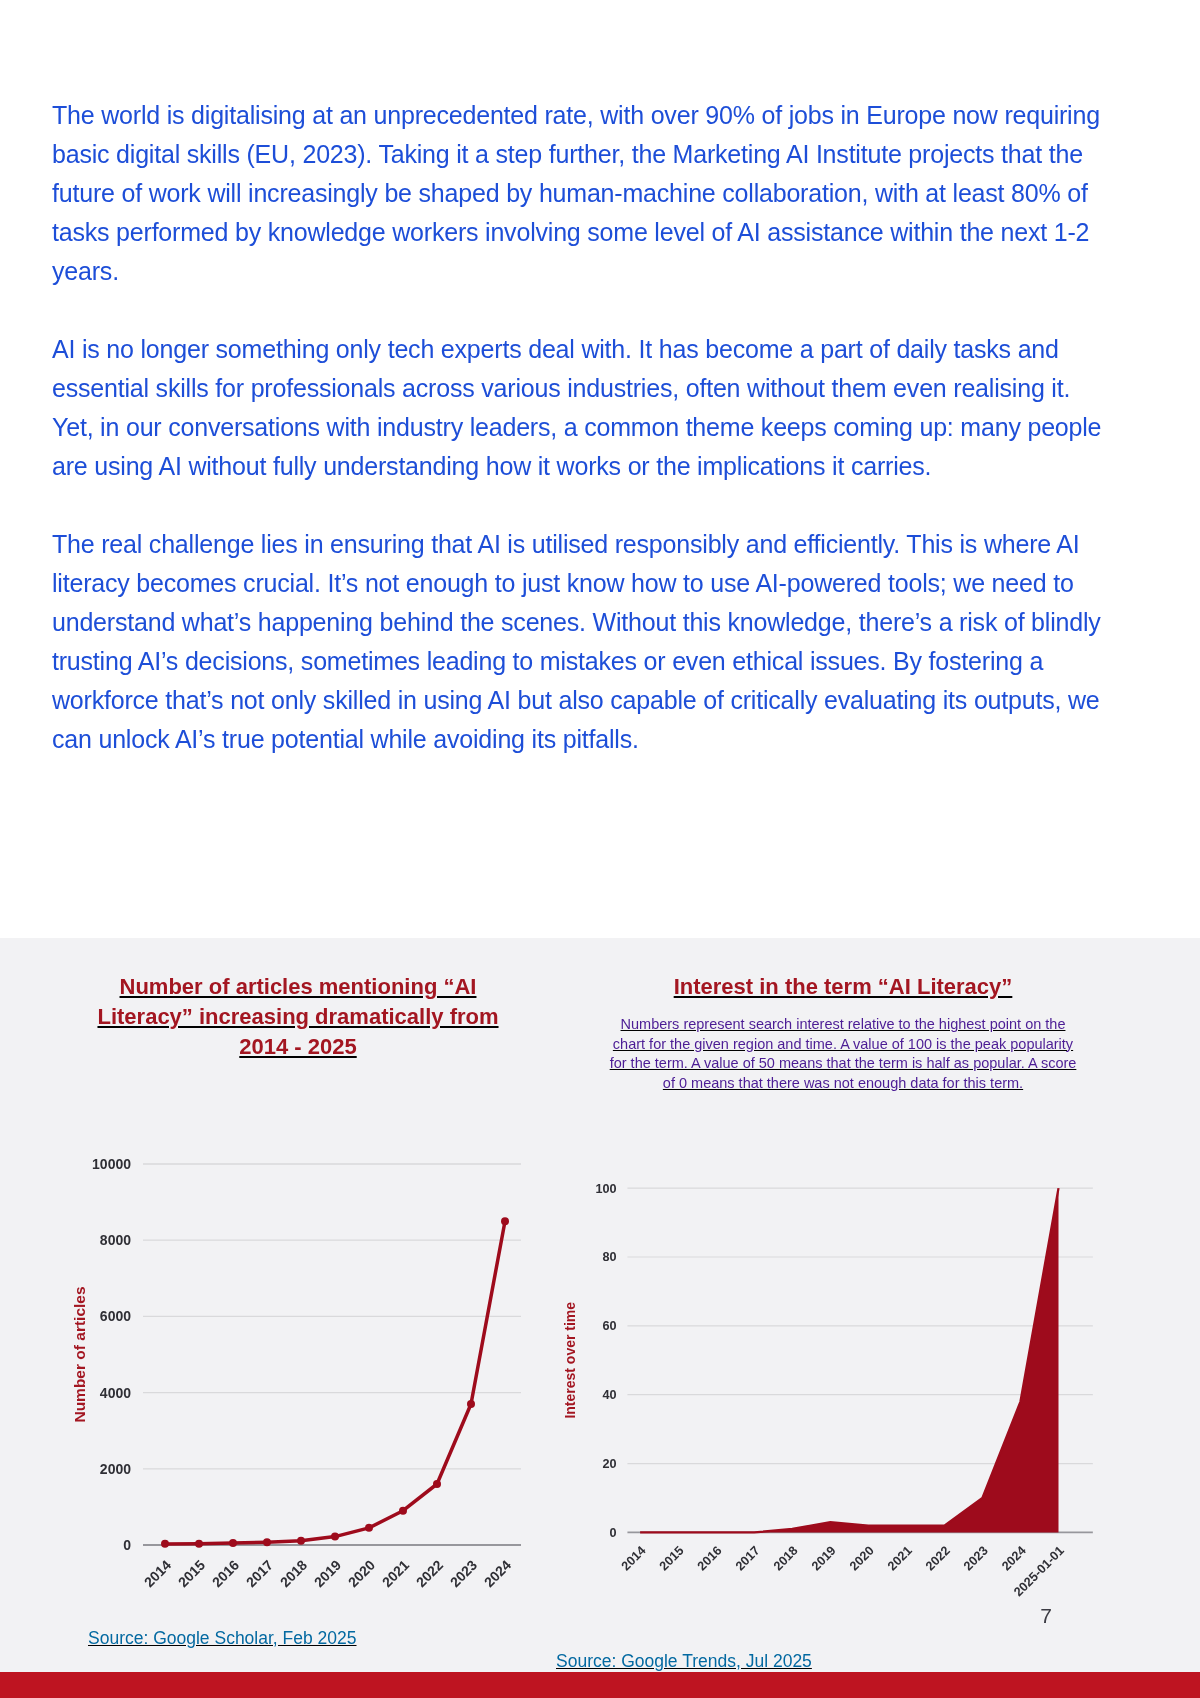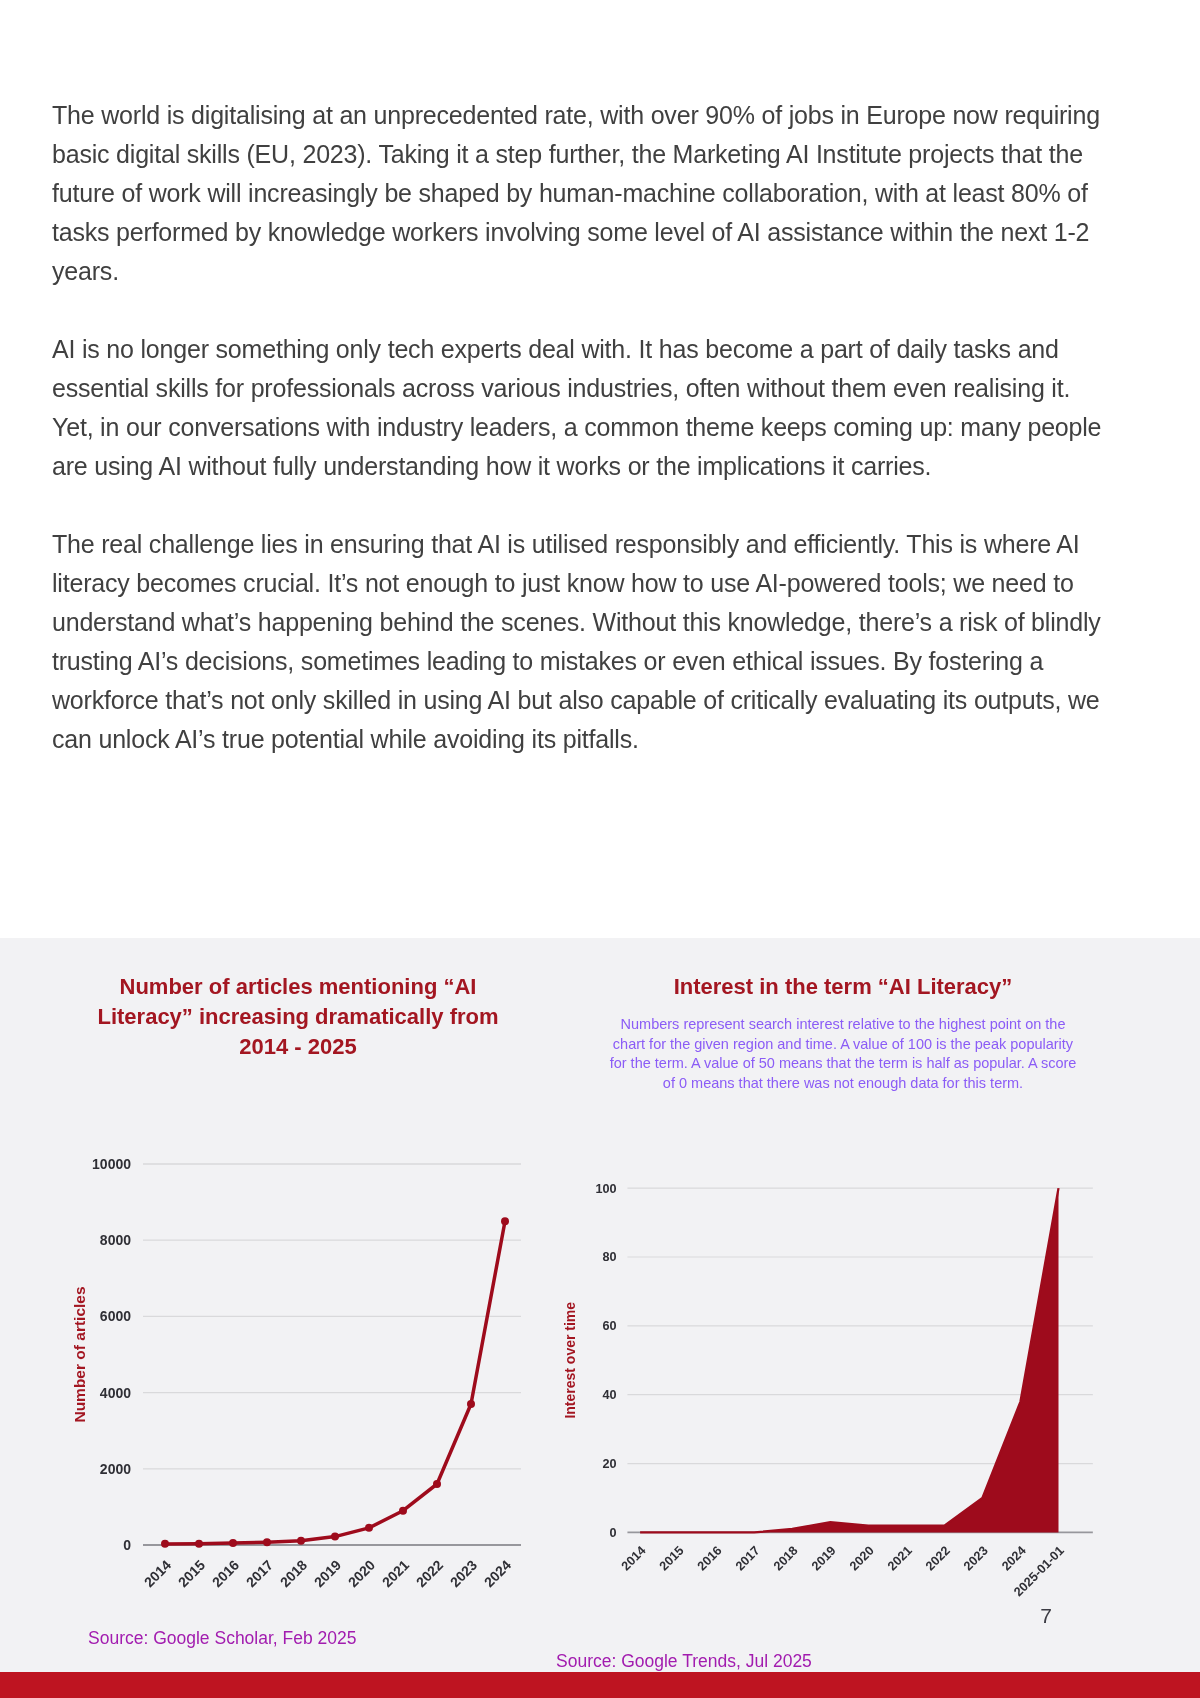--- a/index.html
+++ b/index.html
@@ -14,59 +14,59 @@
     font-family: "Liberation Sans", "DejaVu Sans", sans-serif;
   }
   .body-text {
     padding: 96px 50px 0 52px;
     width: 1160px;
   }
   .body-text p {
     font-size: 25px;
     line-height: 39px;
     letter-spacing: -0.2px;
-    color: #404040;
+    color: #1d4ed8;
     margin-bottom: 39px;
   }
   .charts-panel {
     position: absolute;
     left: 0;
     top: 938px;
     width: 1200px;
     height: 734px;
     background: #f2f2f4;
     display: flex;
     padding-left: 58px;
   }
-  .chart-col { display: flex; flex-direction: column; }
+  .chart-col { display: flex; flex-direction: column; text-decoration: underline; }
   .chart-col.left  { width: 480px; }
   .chart-col.right { width: 590px; margin-left: 10px; gap: 43px; }
   .chart-header { height: 196px; padding-top: 34px; text-align: center; }
   .chart-title {
     font-size: 22px;
     font-weight: bold;
     line-height: 30px;
     color: #a31621;
     margin: 0 auto;
   }
   .chart-col.left  .chart-title { max-width: 410px; }
   .chart-col.right .chart-title { max-width: 520px; }
   .chart-subtitle {
     font-size: 14.5px;
     line-height: 19.5px;
-    color: #8b5cf6;
+    color: #4c1d95;
     max-width: 468px;
     margin: 13px auto 0 auto;
   }
   svg.chart { display: block; }
   svg .tick-label  { font-family: "Liberation Sans", "DejaVu Sans", sans-serif; font-size: 14px; font-weight: bold; fill: #2f2f35; }
   svg .axis-title  { font-family: "Liberation Sans", "DejaVu Sans", sans-serif; font-size: 15.5px; font-weight: bold; fill: #a31621; }
   .chart-source {
     font-size: 17.5px;
-    color: #a21caf;
+    color: #0369a1;
     margin-top: 2px;
   }
   .chart-col.left  .chart-source { padding-left: 30px; }
   .chart-col.right .chart-source { padding-left: 8px; }
   .page-number {
     position: absolute;
     right: 148px;
     bottom: 44px;
     font-size: 21px;
     color: #3c3c44;

